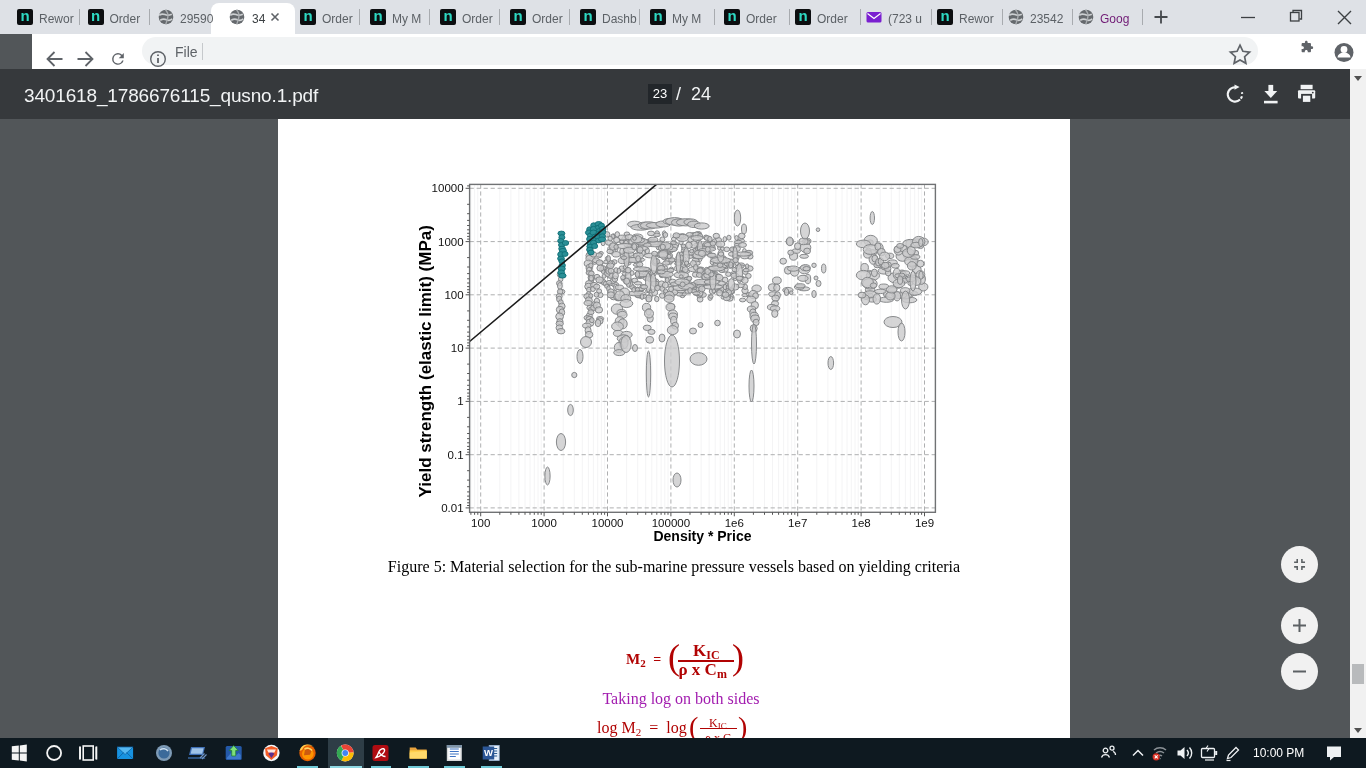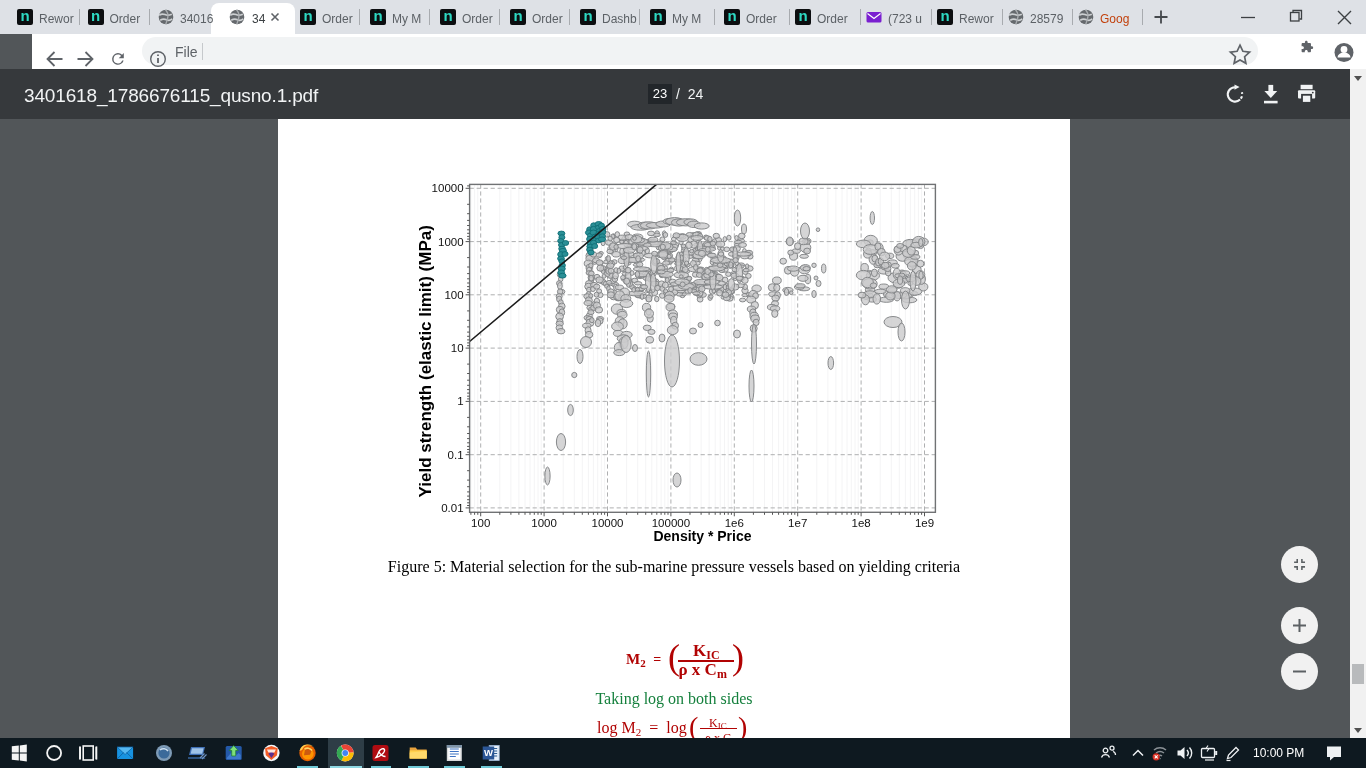--- a/index.html
+++ b/index.html
@@ -20,21 +20,21 @@
 #omni { position:absolute; left:110px; top:3px; width:1116px; height:28px; background:#f1f3f4; border-radius:14px; }
 #filelbl { position:absolute; left:143px; top:10px; font-size:14px; color:#5f6368; }
 #urlsep { position:absolute; left:170px; top:9px; width:1px; height:17px; background:#c6c9cc; }
 #url { position:absolute; left:179px; top:10px; font-size:14px; color:#202124; letter-spacing:-0.15px; }
 
 
 #pdfbar { position:absolute; left:0; top:69px; width:1350px; height:50px; background:#36393c; }
 #fname { position:absolute; left:24px; top:84.5px; color:#f2f4f5; font-size:19px; letter-spacing:-0.15px; }
 #pagebox { position:absolute; left:648px; top:84px; width:24px; height:20px; background:#22262a; color:#fdfdfd;
   font-size:13px; text-align:center; line-height:20px; }
-#pageof { position:absolute; left:676px; top:84px; color:#f2f4f5; font-size:14px; line-height:20px; }
+#pageof { position:absolute; left:676px; top:84px; color:#f2f4f5; font-size:18px; line-height:20px; }
 
 
 #pdfarea { position:absolute; left:0; top:119px; width:1350px; height:619px; background:#525659; }
 #page { position:absolute; left:278px; top:0px; width:792px; height:619px; background:#fff; overflow:hidden; }
 
 .ser { font-family:"Liberation Serif", serif; }
 #caption { position:absolute; left:0; top:439px; width:792px; text-align:center;
   font-size:16px; color:#000;font-family:Liberation Serif, serif; }
 #redhead { position:absolute; left:94px; top:484px; font-size:16px; font-weight:bold; color:#b30504; }
 
@@ -72,21 +72,21 @@
 <div class="abs" style="left:39px;top:12px;width:37px;height:15px;overflow:hidden;font-size:12px;color:#5c6166;white-space:nowrap">Rewor</div>
 <div class="abs" style="left:87.5px;top:9px;width:16px;height:16px">
         <div class="nlogo">n</div>
       </div>
 <div class="abs" style="left:109.5px;top:12px;width:37px;height:15px;overflow:hidden;font-size:12px;color:#5c6166;white-space:nowrap">Order</div>
 <div class="abs" style="left:158px;top:9px;width:16px;height:16px"><svg width="16" height="16" viewBox="0 0 16 16">
 <circle cx="8" cy="8" r="7.3" fill="#65696d"></circle>
 <path d="M1.2 6.2 Q4 4.2 7 5.6 T13.8 5.2 M2.2 11.2 Q5.5 9.4 8.5 10.8 T14.2 9.8" stroke="#cdd0d2" stroke-width="1.7" fill="none"></path>
 <path d="M7.5 0.8 Q10.8 4.5 9.8 8.5 T7.8 15.2" stroke="#a9adb0" stroke-width="1.4" fill="none"></path>
 </svg></div>
-<div class="abs" style="left:180px;top:12px;width:37px;height:15px;overflow:hidden;font-size:12px;color:#5c6166;white-space:nowrap">34016</div>
+<div class="abs" style="left:180px;top:12px;width:37px;height:15px;overflow:hidden;font-size:12px;color:#5c6166;white-space:nowrap">29590</div>
 <div class="abs" style="left:300px;top:9px;width:16px;height:16px">
         <div class="nlogo">n</div>
       </div>
 <div class="abs" style="left:322px;top:12px;width:37px;height:15px;overflow:hidden;font-size:12px;color:#5c6166;white-space:nowrap">Order</div>
 <div class="abs" style="left:370px;top:9px;width:16px;height:16px">
         <div class="nlogo">n</div>
       </div>
 <div class="abs" style="left:392px;top:12px;width:37px;height:15px;overflow:hidden;font-size:12px;color:#5c6166;white-space:nowrap">My M</div>
 <div class="abs" style="left:440px;top:9px;width:16px;height:16px">
         <div class="nlogo">n</div>
@@ -119,27 +119,27 @@
 <div class="abs" style="left:888px;top:12px;width:37px;height:15px;overflow:hidden;font-size:12px;color:#5c6166;white-space:nowrap">(723 u</div>
 <div class="abs" style="left:937px;top:9px;width:16px;height:16px">
         <div class="nlogo">n</div>
       </div>
 <div class="abs" style="left:959px;top:12px;width:37px;height:15px;overflow:hidden;font-size:12px;color:#5c6166;white-space:nowrap">Rewor</div>
 <div class="abs" style="left:1008px;top:9px;width:16px;height:16px"><svg width="16" height="16" viewBox="0 0 16 16">
 <circle cx="8" cy="8" r="7.3" fill="#65696d"></circle>
 <path d="M1.2 6.2 Q4 4.2 7 5.6 T13.8 5.2 M2.2 11.2 Q5.5 9.4 8.5 10.8 T14.2 9.8" stroke="#cdd0d2" stroke-width="1.7" fill="none"></path>
 <path d="M7.5 0.8 Q10.8 4.5 9.8 8.5 T7.8 15.2" stroke="#a9adb0" stroke-width="1.4" fill="none"></path>
 </svg></div>
-<div class="abs" style="left:1030px;top:12px;width:37px;height:15px;overflow:hidden;font-size:12px;color:#5c6166;white-space:nowrap">28579</div>
+<div class="abs" style="left:1030px;top:12px;width:37px;height:15px;overflow:hidden;font-size:12px;color:#5c6166;white-space:nowrap">23542</div>
 <div class="abs" style="left:1078px;top:9px;width:16px;height:16px"><svg width="16" height="16" viewBox="0 0 16 16">
 <circle cx="8" cy="8" r="7.3" fill="#65696d"></circle>
 <path d="M1.2 6.2 Q4 4.2 7 5.6 T13.8 5.2 M2.2 11.2 Q5.5 9.4 8.5 10.8 T14.2 9.8" stroke="#cdd0d2" stroke-width="1.7" fill="none"></path>
 <path d="M7.5 0.8 Q10.8 4.5 9.8 8.5 T7.8 15.2" stroke="#a9adb0" stroke-width="1.4" fill="none"></path>
 </svg></div>
-<div class="abs" style="left:1100px;top:12px;width:37px;height:15px;overflow:hidden;font-size:12px;color:#c2410c;white-space:nowrap">Goog</div>
+<div class="abs" style="left:1100px;top:12px;width:37px;height:15px;overflow:hidden;font-size:12px;color:#701a75;white-space:nowrap">Goog</div>
 <div class="tabsep" style="left:78.5px"></div>
 <div class="tabsep" style="left:148.5px"></div>
 <div class="tabsep" style="left:359px"></div>
 <div class="tabsep" style="left:429px"></div>
 <div class="tabsep" style="left:498.5px"></div>
 <div class="tabsep" style="left:568.5px"></div>
 <div class="tabsep" style="left:638.5px"></div>
 <div class="tabsep" style="left:713.5px"></div>
 <div class="tabsep" style="left:788.5px"></div>
 <div class="tabsep" style="left:860px"></div>
@@ -1322,21 +1322,21 @@
         </div>
       <div id="caption" class="ser">Figure 5: Material selection for the sub-marine pressure vessels based on yielding criteria</div>
       <div class="ser abs" style="left:0;top:0;width:792px;height:619px;color:#b10303;font-weight:bold;">
         <span class="abs" style="left:348px;top:531.5px;font-size:15px;">M<span style="font-size:11px;vertical-align:-3px;">2</span>&nbsp; <span style="font-size:14px;">=</span></span>
         <span class="abs" style="left:390px;top:516.5px;font-size:36px;font-weight:normal;">(</span>
         <span class="abs" style="left:415px;top:521.5px;font-size:17px;">K<span style="font-size:12px;vertical-align:-3px;">IC</span></span>
         <span class="abs" style="left:399.5px;top:541.3px;width:56px;height:2px;background:#b10303;"></span>
         <span class="abs" style="left:400.5px;top:540.5px;font-size:17px;">ρ x C<span style="font-size:12px;vertical-align:-3px;">m</span></span>
         <span class="abs" style="left:454px;top:516.5px;font-size:36px;font-weight:normal;">)</span>
       </div>
-      <div class="ser abs" style="left:0; top:571px; width:792px; text-align:center; font-size:16px; color:#15803d;">Taking log on both sides</div>
+      <div class="ser abs" style="left:7px; top:571px; width:792px; text-align:center; font-size:16px; color:#a21caf;">Taking log on both sides</div>
       <div class="ser abs" style="left:0;top:0;width:792px;height:619px;color:#b10303;">
         <span class="abs" style="left:319px;top:600px;font-size:16px;font-family:Liberation Serif, serif;">log M<span style="font-size:11px;vertical-align:-3px;">2</span> &nbsp;=&nbsp; log</span>
         <span class="abs" style="left:411px;top:592px;font-size:28px;">(</span>
         <span class="abs" style="left:431px;top:597px;font-size:12px;">K<span style="font-size:9px;vertical-align:-2px;">IC</span></span>
         <span class="abs" style="left:422px;top:608.5px;width:37px;height:1.5px;background:#b10303;"></span>
         <span class="abs" style="left:427px;top:611.5px;font-size:12px;">ρ x C<span style="font-size:9px;vertical-align:-2px;">m</span></span>
         <span class="abs" style="left:460px;top:592px;font-size:28px;">)</span>
       </div>
     </div>
   </div>

